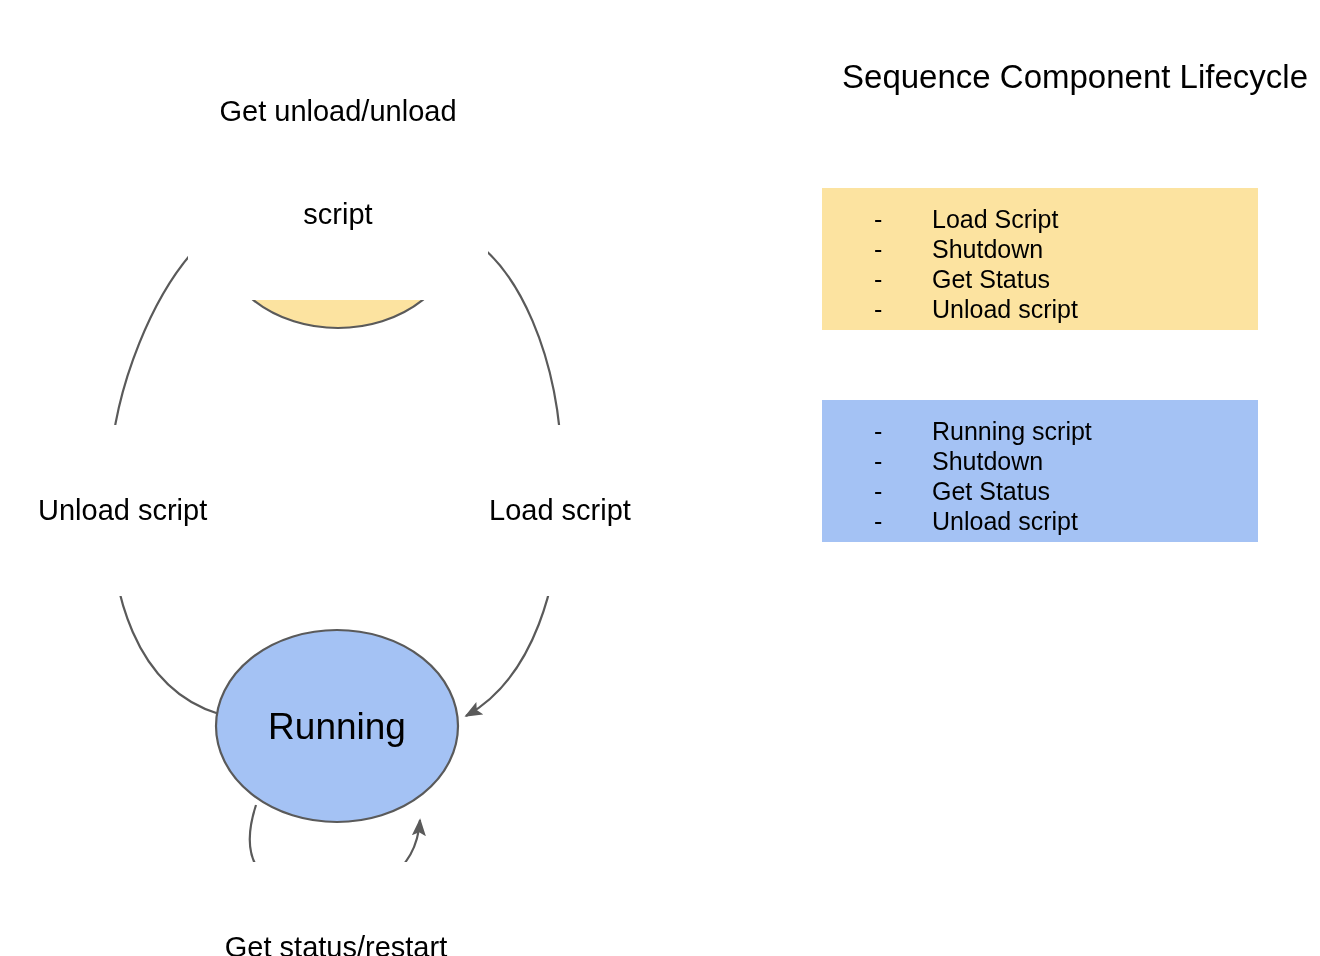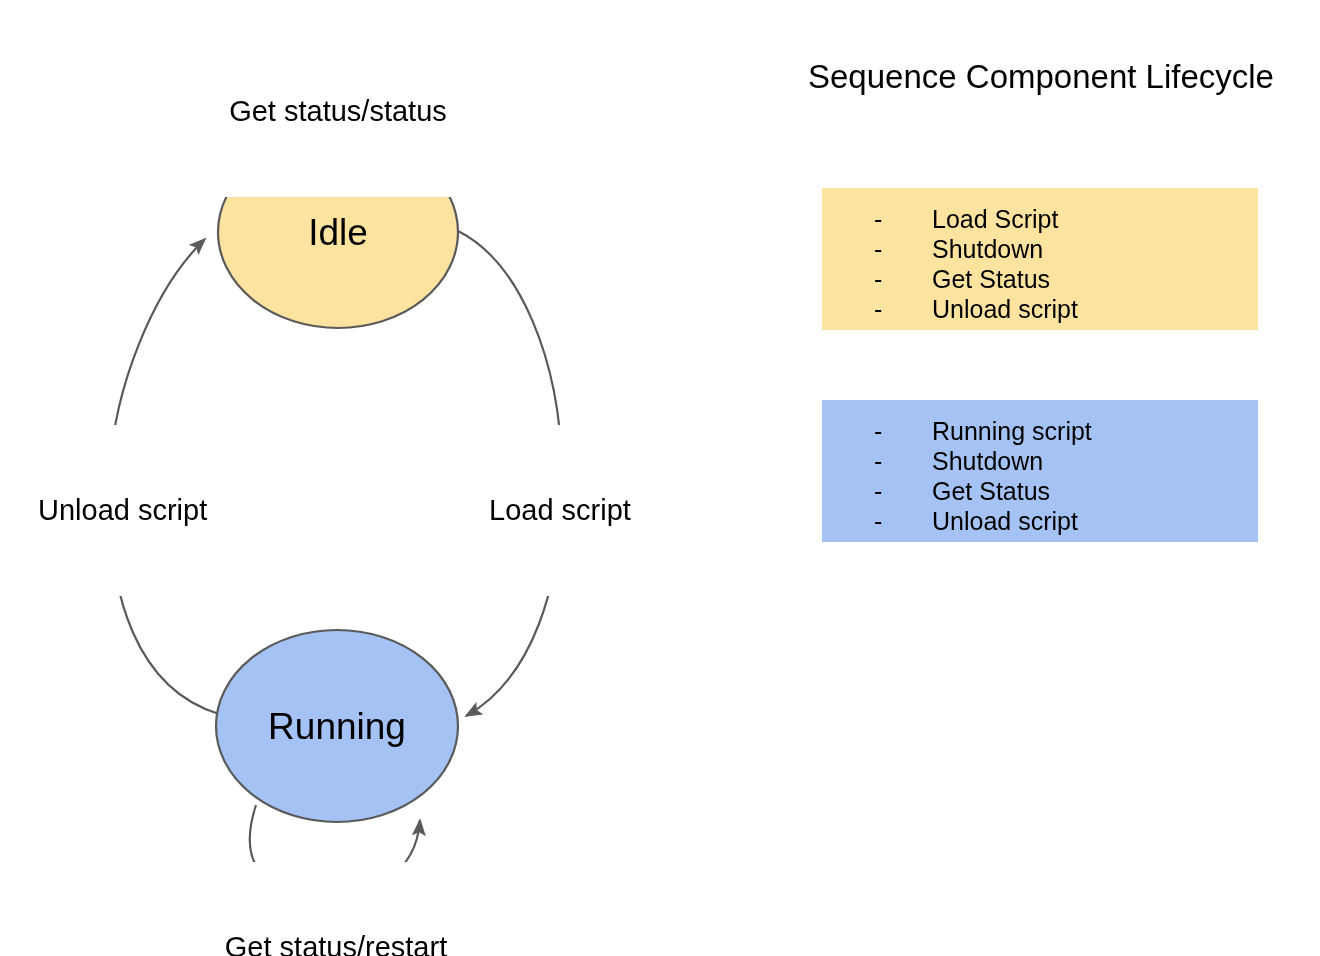--- a/index.html
+++ b/index.html
@@ -42,21 +42,21 @@
     background: #ffffff;
   }
   .edge-label.centered {
     text-align: center;
   }
   #panel-title {
     position: absolute;
     left: 808px;
     top: 58px;
     width: 500px;
-    text-align: left;
+    text-align: right;
     font-family: "Liberation Sans", sans-serif;
     font-size: 33px;
     color: #000000;
     white-space: nowrap;
   }
   .legend-box {
     position: absolute;
     box-sizing: border-box;
     padding: 16px 0 16px 0;
   }
@@ -102,21 +102,22 @@
       <text class="node-label" x="338" y="235">Idle</text>
     </g>
 
     <g>
       <ellipse cx="337" cy="726" rx="121" ry="96" fill="#A4C2F4" stroke="#5A5A5A" stroke-width="2.2"></ellipse>
       <text class="node-label" x="337" y="729">Running</text>
     </g>
   </svg>
 
   <div class="edge-label centered" style="left:188px; top:26px; width:300px;">
-    <div>Get status/status</div>
+    <div>Get unload/unload</div>
+    <div>script</div>
   </div>
 
   <div class="edge-label centered" style="left:186px; top:862px; width:300px;">
     <div>Get status/restart</div>
     
   </div>
 
   <div class="edge-label" style="left:38px; top:425px;">
     <div>Unload script</div>
   </div>

